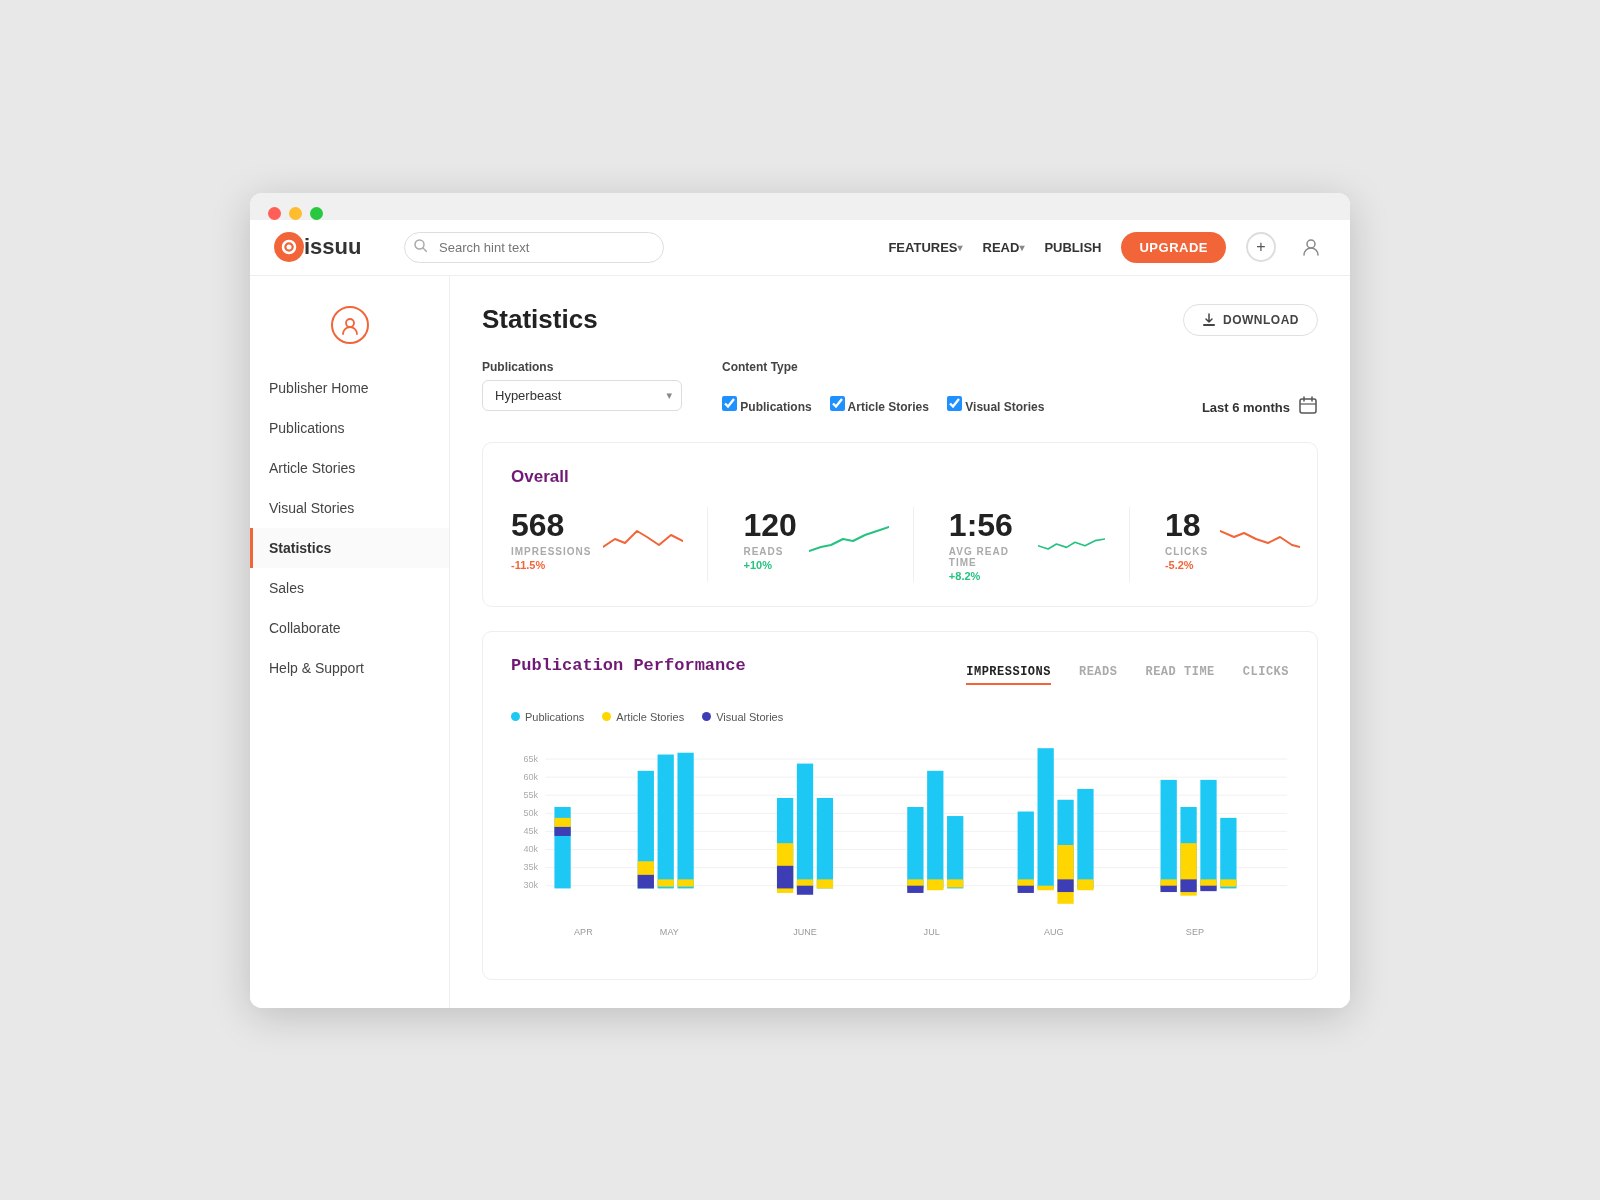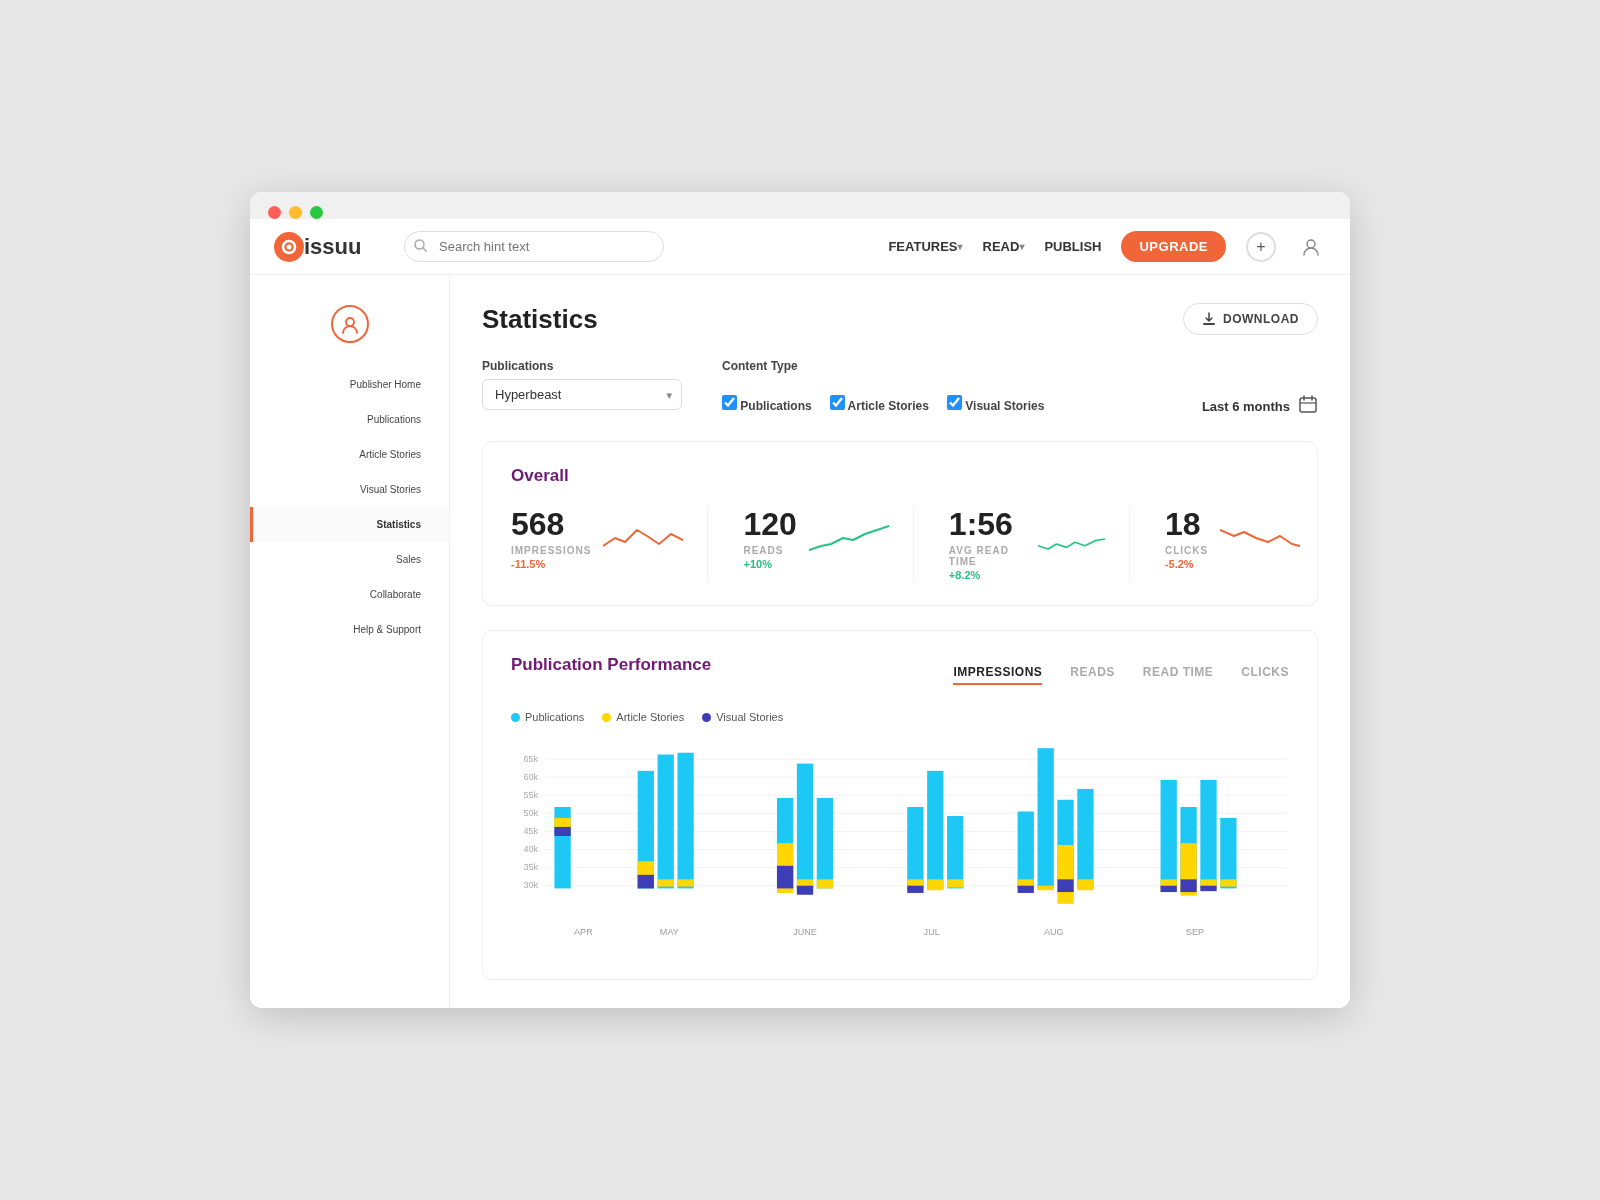--- a/index.html
+++ b/index.html
@@ -114,25 +114,24 @@
       display: flex; align-items: center; justify-content: center;
       padding: 10px 0 24px 0;
     }
     .avatar-circle-inner {
       width: 38px; height: 38px; border-radius: 50%;
       border: 2px solid #f26539;
       display: flex; align-items: center; justify-content: center;
       color: #f26539;
     }
     .sidebar-item {
-      padding: 12px 28px;
-      font-size: 10px; font-weight: 500; color: #444;
+      padding: 12px 16px;
+      font-size: 14px; font-weight: 500; color: #444;
       cursor: pointer;
       border-left: 3px solid transparent;
-      text-align: right;
     }
     .sidebar-item.active {
       color: #333; font-weight: 700;
       border-left: 3px solid #f26539;
       background: #fafafa;
     }
 
     
     .content-area {
       flex: 1;
@@ -202,21 +201,21 @@
     .stat-change.neg { color: #f26539; }
     .stat-change.pos { color: #26c281; }
     .stat-sparkline { width: 80px; height: 40px; margin: 4px 0; }
 
     
     .perf-section {
       background: #fff; border: 1px solid #eee; border-radius: 10px;
       padding: 24px 28px;
     }
     .perf-header {
-      display: flex; align-items: center; justify-content: space-between; margin-bottom: 16px;
+      display: flex; align-items: center; justify-content: space-between; margin-bottom: 16px; font-family: Liberation Mono, monospace;
     }
     .perf-tabs { display: flex; gap: 28px; }
     .perf-tab {
       font-size: 12px; font-weight: 700; color: #aaa; cursor: pointer;
       padding-bottom: 4px; border-bottom: 2px solid transparent;
       letter-spacing: 0.5px;
     }
     .perf-tab.active { color: #222; border-bottom: 2px solid #f26539; }
     .legend { display: flex; gap: 18px; margin-bottom: 12px; }
     .legend-item { display: flex; align-items: center; gap: 5px; font-size: 11px; color: #555; }

